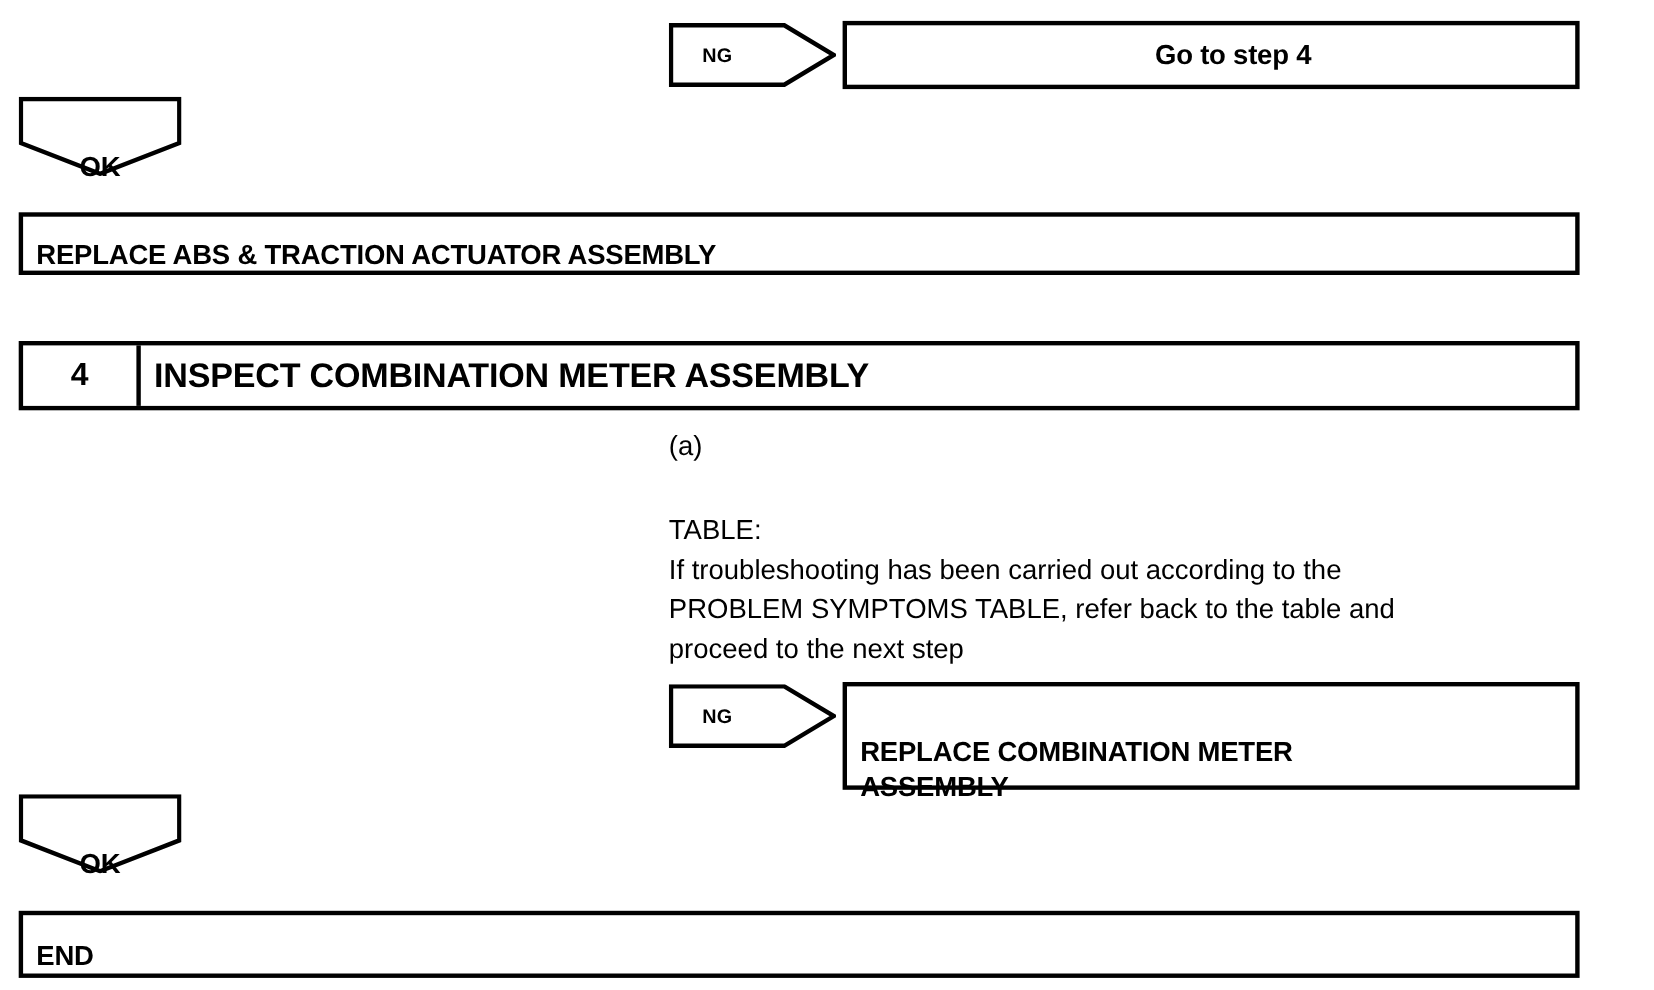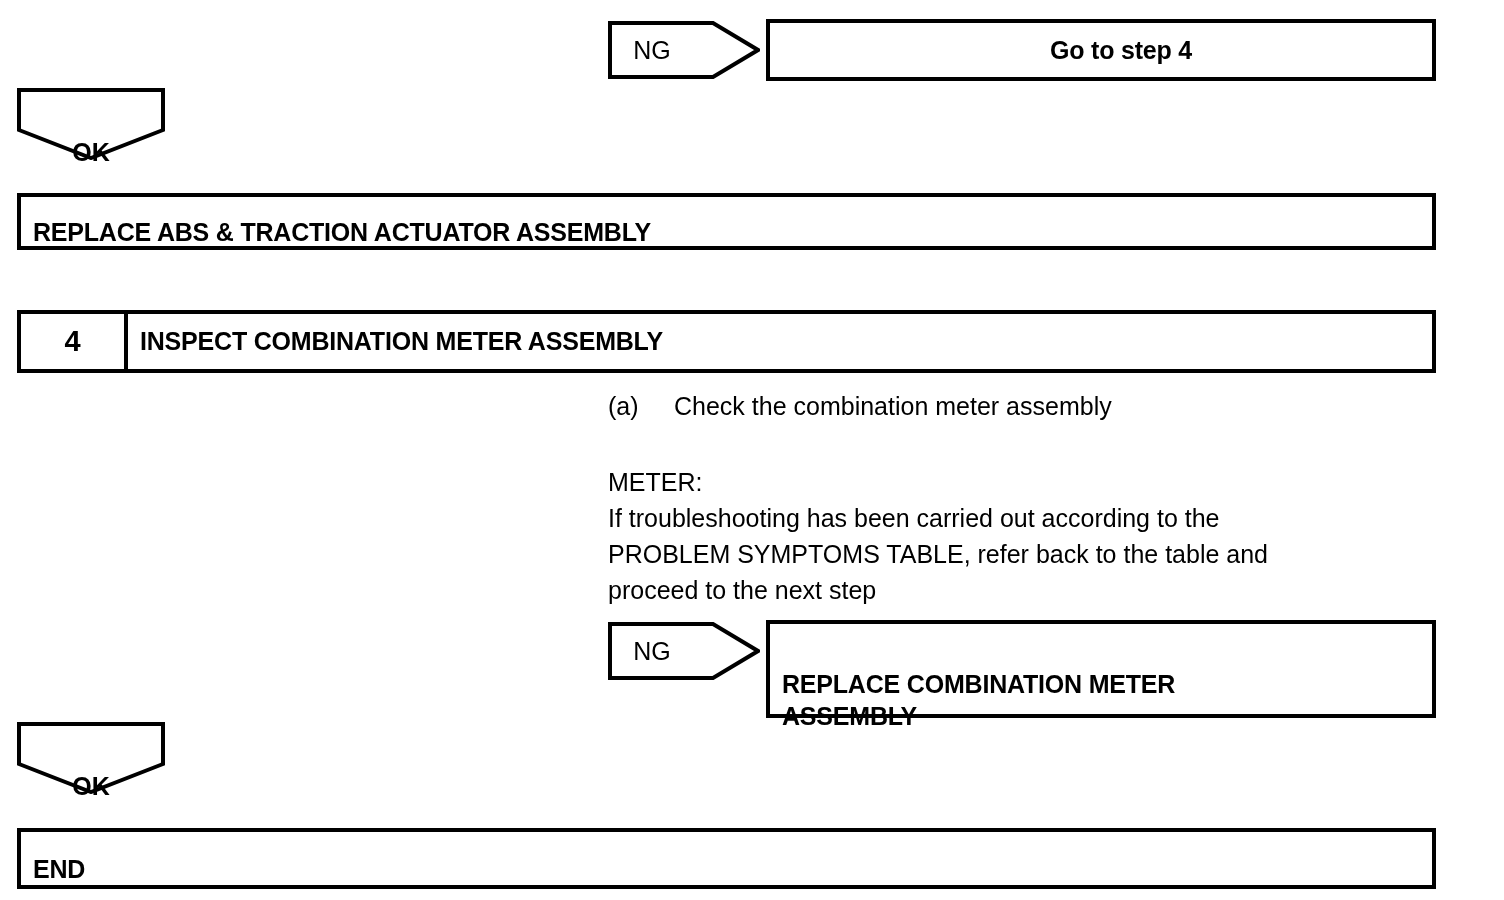--- a/index.html
+++ b/index.html
@@ -69,21 +69,21 @@
     display: flex;
     align-items: center;
     justify-content: center;
     font-size: 29px;
     font-weight: bold;
   }
   .step-title {
     flex: 1;
     display: flex;
     align-items: center;
-    font-size: 25px;
+    font-size: 31px;
     font-weight: bold;
     padding-left: 12px;
     letter-spacing: -0.2px;
   }
 
   
   .ng-arrow {
     position: absolute;
   }
   .ng-arrow svg {
@@ -91,22 +91,22 @@
   }
   .ng-arrow .ng-text {
     position: absolute;
     left: 0;
     top: 0;
     width: 88px;
     height: 100%;
     display: flex;
     align-items: center;
     justify-content: center;
-    font-size: 25px;
-    font-weight: normal;
+    font-size: 18px;
+    font-weight: bold;
   }
 
   
   .ok-arrow {
     position: absolute;
   }
   .ok-arrow svg {
     display: block;
   }
   .ok-arrow .ok-text {
@@ -167,24 +167,23 @@
     <span class="node-label">REPLACE ABS &amp; TRACTION ACTUATOR ASSEMBLY</span>
   </div>
 
   <div class="step-box" style="left:17px; top:310px; width:1419px; height:63px;">
     <div class="step-num">4</div>
     <div class="step-title">INSPECT COMBINATION METER ASSEMBLY</div>
   </div>
 
   <div class="step-item" style="left:608px; top:392px; width:820px;">
     <span class="marker">(a)</span>
-    <span>Check the combination meter assembly</span>
-  </div>
-
-  <div class="text-block" style="left:608px; top:464px;">METER:</div>
+  </div>
+
+  <div class="text-block" style="left:608px; top:464px;">TABLE:</div>
   <div class="text-block" style="left:608px; top:500px; width:840px;">If troubleshooting has been carried out according to the
 PROBLEM SYMPTOMS TABLE, refer back to the table and
 proceed to the next step</div>
 
   <div class="ng-arrow" style="left:608px; top:622px; width:152px; height:58px;">
     <svg width="152" height="58" viewBox="0 0 152 58">
       <polygon points="2,2 105,2 150,29 105,56 2,56" fill="#ffffff" stroke="#000000" stroke-width="4" stroke-linejoin="miter"></polygon>
     </svg>
     <span class="ng-text">NG</span>
   </div>

